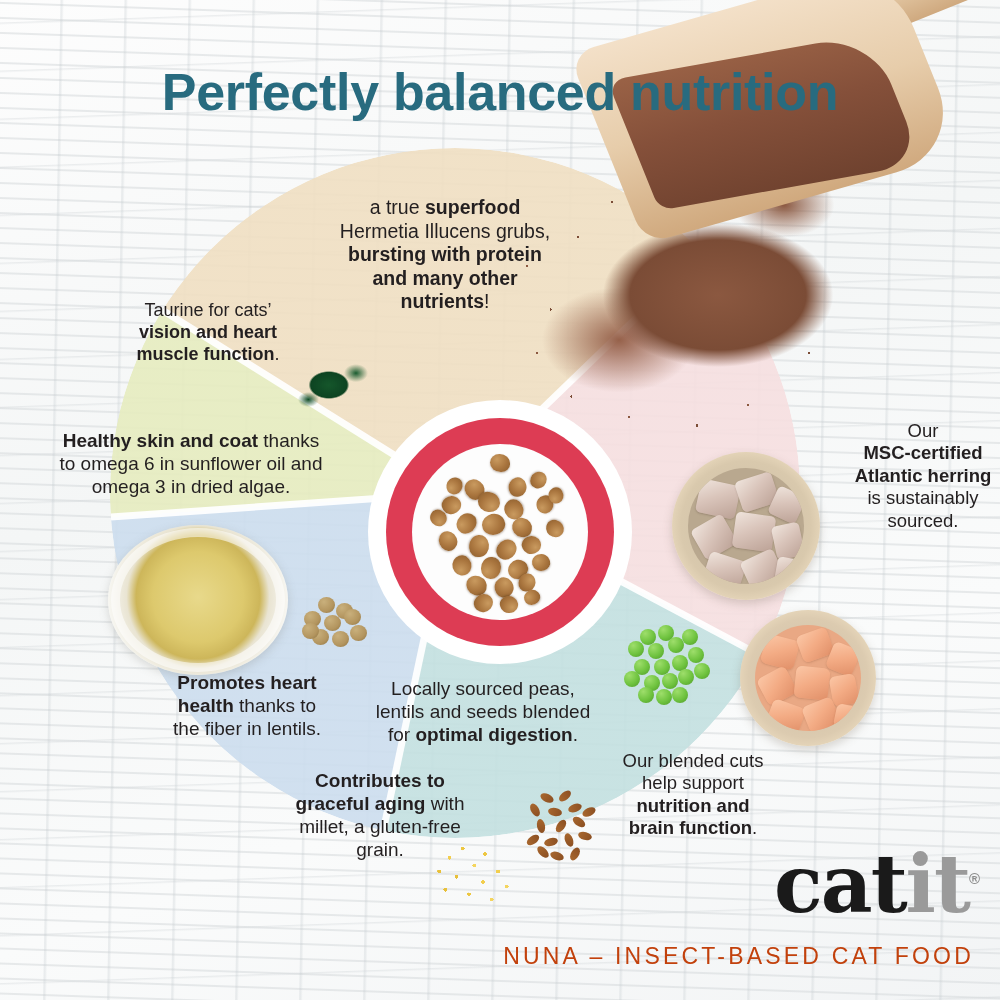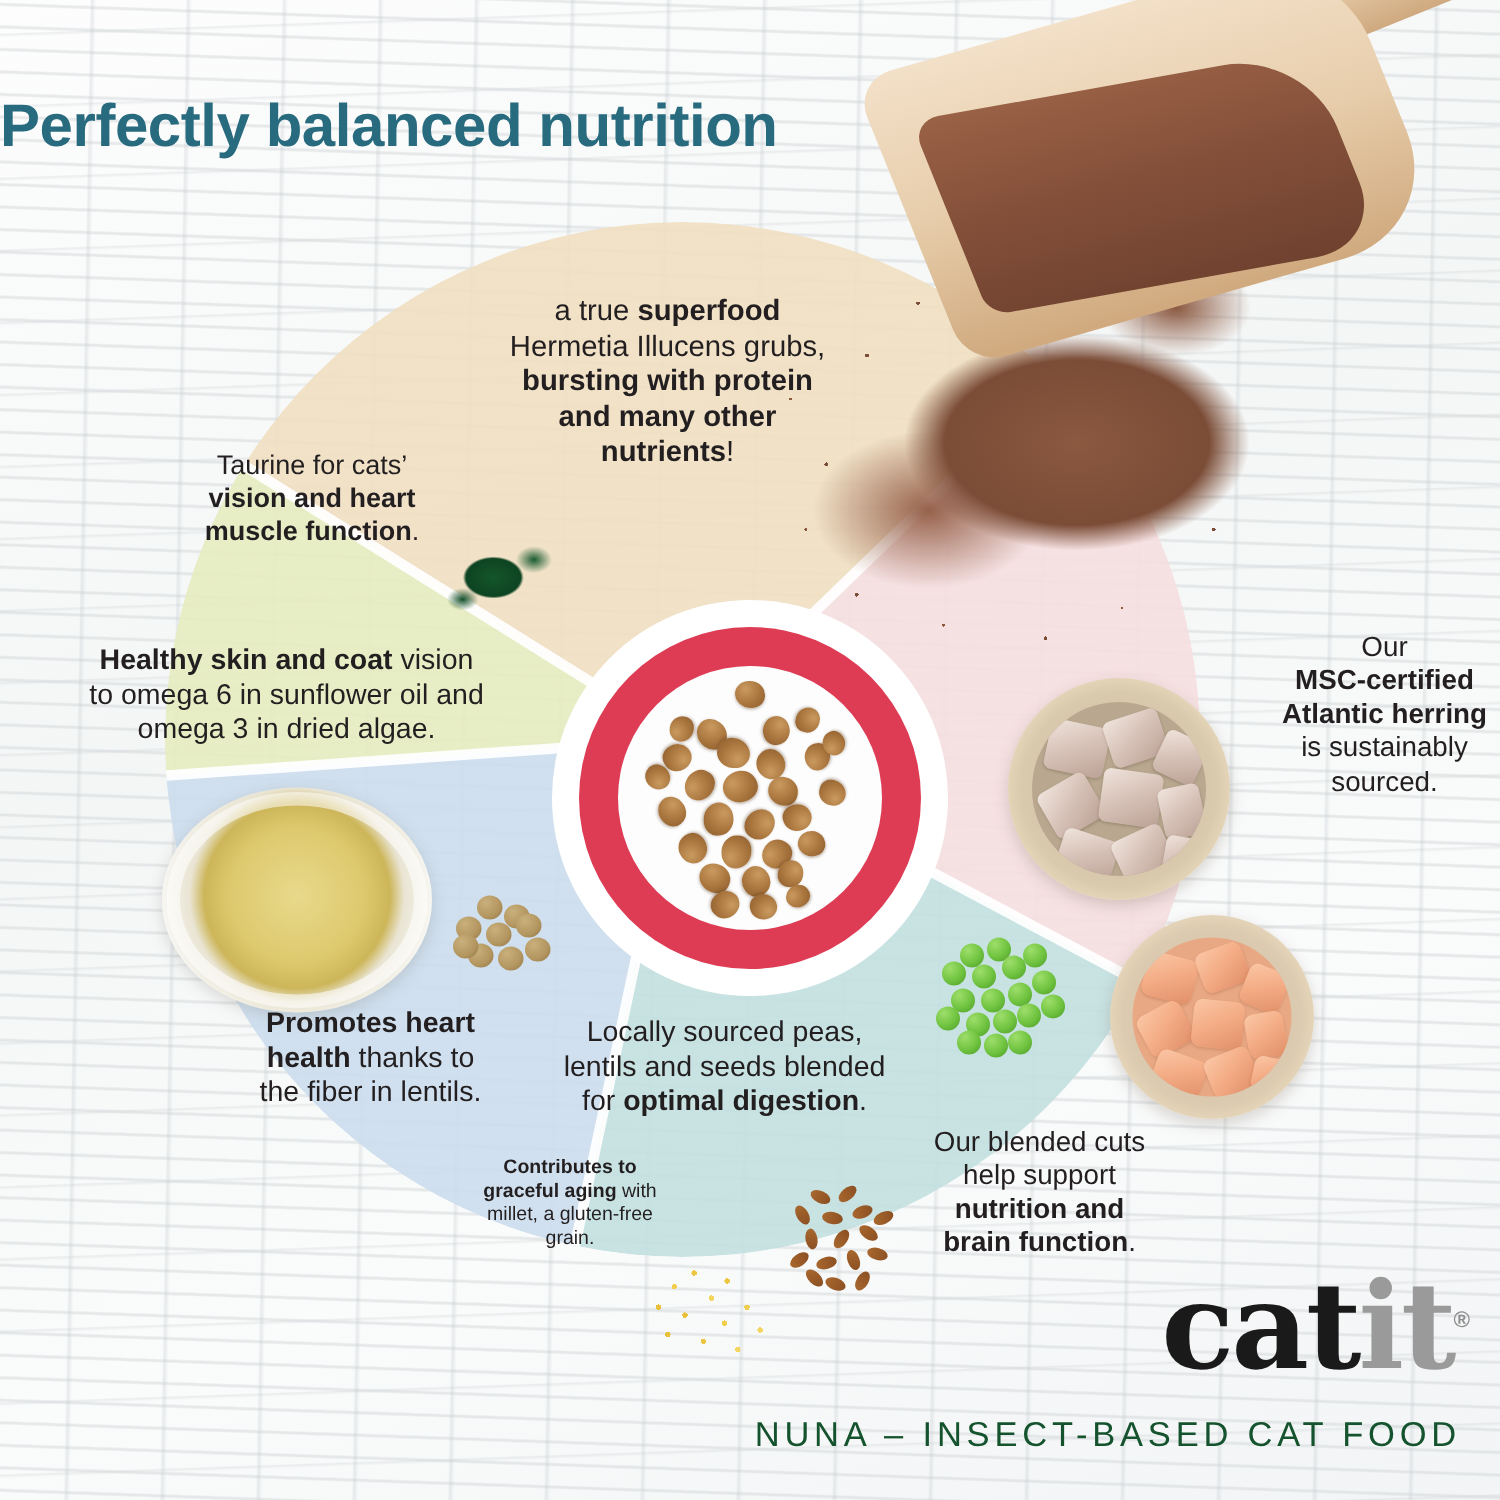--- a/index.html
+++ b/index.html
@@ -47,21 +47,22 @@
         rgba(200,206,209,0.0) 60px,
         rgba(196,203,207,0.30) 61px,
         rgba(196,203,207,0.30) 62px,
         rgba(200,206,209,0.0) 64px
       );
   }
 
   
   #title {
     position: absolute; top: 62px; left: 0; width: 1000px;
-    font-size: 40px; font-weight: bold;
+    text-align: center;
+    font-size: 52px; font-weight: bold;
     color: #286b7f;
     letter-spacing: -0.3px;
     z-index: 40;
   }
 
   
   #wheel {
     position: absolute;
     left: 110px; top: 148px;
     width: 690px; height: 690px;
@@ -285,21 +286,21 @@
     color: #231f20;
     line-height: 1.21;
     text-align: center;
   }
   .callout b { font-weight: bold; }
 
   #t-grubs   { left: 320px; top: 196px; width: 250px; font-size: 19.5px; }
   #t-taurine { left: 100px; top: 300px; width: 216px; font-size: 18px; }
   #t-skin    { left: 34px;  top: 430px; width: 314px; font-size: 19px; }
   #t-heart   { left: 152px; top: 672px; width: 190px; font-size: 19px; }
-  #t-millet  { left: 272px; top: 770px; width: 216px; font-size: 13px; }
+  #t-millet  { left: 272px; top: 770px; width: 216px; font-size: 19px; }
   #t-peas    { left: 366px; top: 678px; width: 234px; font-size: 19px; }
   #t-chicken { left: 600px; top: 750px; width: 186px; font-size: 18.5px; }
   #t-herring { left: 848px; top: 420px; width: 150px; font-size: 18.5px; }
 
   
   #logo {
     position: absolute;
     right: 22px; bottom: 78px;
     z-index: 45;
     text-align: right;
@@ -479,21 +480,21 @@
       <div><b>bursting with protein</b></div>
       <div><b>and many other</b></div>
       <div><b>nutrients</b><span>!</span></div>
     </div>
   <div class="callout" id="t-taurine">
       <div><span>Taurine for cats’</span></div>
       <div><b>vision and heart</b></div>
       <div><b>muscle function</b><span>.</span></div>
     </div>
   <div class="callout" id="t-skin">
-      <div><b>Healthy skin and coat</b><span> vision</span></div>
+      <div><b>Healthy skin and coat</b><span> thanks</span></div>
       <div><span>to omega 6 in sunflower oil and</span></div>
       <div><span>omega 3 in dried algae.</span></div>
     </div>
   <div class="callout" id="t-heart">
       <div><b>Promotes heart</b></div>
       <div><b>health</b><span> thanks to</span></div>
       <div><span>the fiber in lentils.</span></div>
     </div>
   <div class="callout" id="t-millet">
       <div><b>Contributes to</b></div>
@@ -516,14 +517,14 @@
       <div><span>Our</span></div>
       <div><b>MSC-certified</b></div>
       <div><b>Atlantic herring</b></div>
       <div><span>is sustainably</span></div>
       <div><span>sourced.</span></div>
     </div>
 
   <div id="logo">
     <span class="word"><span class="cat" style="color: rgb(26, 26, 26);">cat</span><span class="it" style="color: rgb(154, 154, 154);">it</span><span class="reg">®</span></span>
   </div>
-  <div id="tagline" style="color: #14532d;">NUNA – INSECT-BASED CAT FOOD</div>
+  <div id="tagline" style="color: #c2410c;">NUNA – INSECT-BASED CAT FOOD</div>
 </div>
 
 </body></html>

